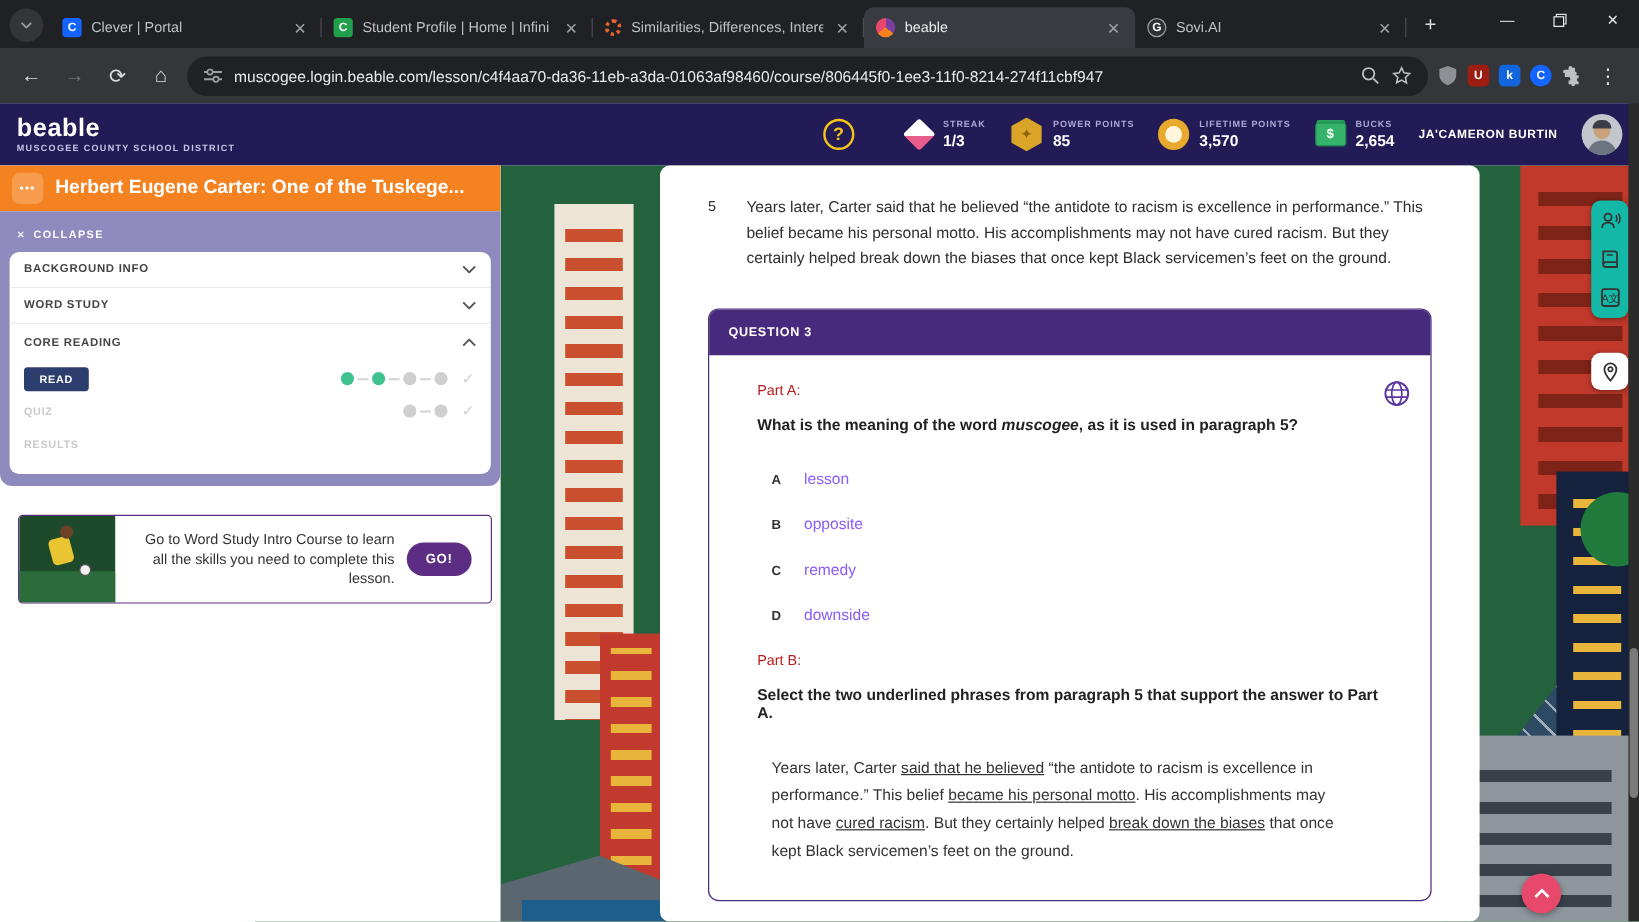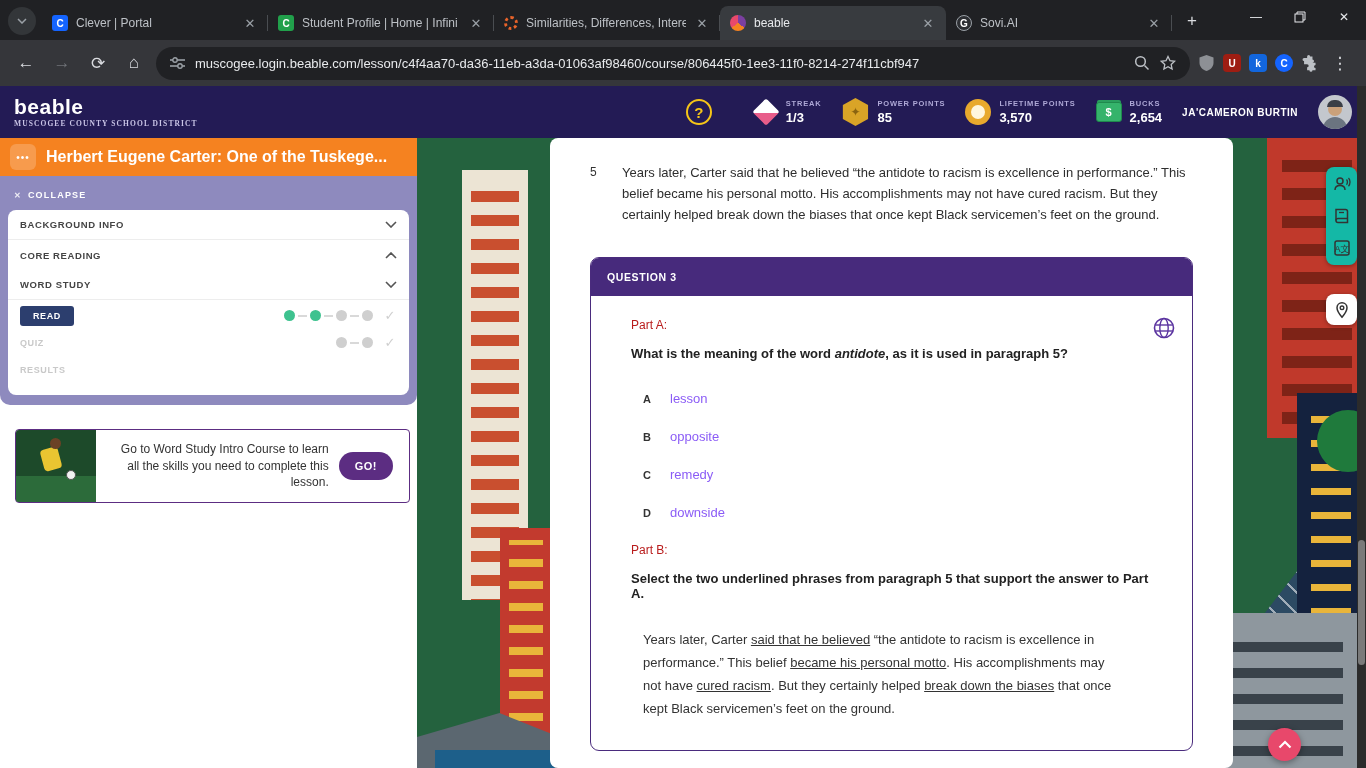--- a/index.html
+++ b/index.html
@@ -32,21 +32,21 @@
   .omnibox .url { flex:1; white-space:nowrap; overflow:hidden; color:#e8eaed; }
   .ext { width:18px; height:18px; border-radius:4px; display:flex; align-items:center; justify-content:center; color:#fff; font-size:10px; font-weight:bold; flex:none; }
   .extU { background:#9e1d12; }
   .extK { background:#1266dd; }
   .extC { background:#1464ff; border-radius:50%; }
 
   
   .appheader { position:absolute; top:86px; left:0; width:1366px; height:52px; background:#231b55; display:flex; align-items:center; padding:0 14px; }
   .brand { line-height:1; }
   .brand .logo { color:#fff; font-size:21px; font-weight:bold; letter-spacing:.5px; }
-  .brand .district { color:#c9c4e6; font-size:7.5px; letter-spacing:1.1px; margin-top:3px; font-weight:bold;font-family:Liberation Serif, serif; }
+  .brand .district { color:#c9c4e6; font-size:7.5px; letter-spacing:1.1px; margin-top:3px; font-weight:bold; }
   .hdr-right { margin-left:auto; display:flex; align-items:center; gap:20px; }
   .helpbtn { width:26px; height:26px; border:2px solid #f5c518; border-radius:50%; color:#f5c518; font-weight:bold; font-size:15px; display:flex; align-items:center; justify-content:center; margin-right:22px; }
   .stat { display:flex; align-items:center; gap:8px; }
   .stat .txt .lbl { color:#aea8d6; font-size:7.5px; letter-spacing:.8px; font-weight:bold; }
   .stat .txt .val { color:#fff; font-size:13px; font-weight:bold; margin-top:2px; }
   .ic-streak { width:24px; height:24px; background:linear-gradient(135deg,#ffffff 55%, #e85d8a 55%); transform:rotate(45deg) scale(.8); border-radius:3px; }
   .ic-hex { width:28px; height:28px; background:#d9a427; clip-path:polygon(50% 0,95% 25%,95% 75%,50% 100%,5% 75%,5% 25%); display:flex; align-items:center; justify-content:center; color:#8a6410; font-size:12px; }
   .ic-coin { width:26px; height:26px; border-radius:50%; background:#e8a92d; display:flex; align-items:center; justify-content:center; }
   .ic-coin i { width:14px; height:14px; border-radius:50%; background:#fff6dd; display:block; }
   .ic-cash { width:26px; height:20px; background:#35b36b; border-radius:3px; border:1px solid #1f8a4d; display:flex; align-items:center; justify-content:center; color:#fff; font-size:11px; font-weight:bold; box-shadow:0 -3px 0 -1px #2a9e5d; }
@@ -282,21 +282,21 @@
     <div class="qbody">
       <div class="audio" data-interactable="true">
         <svg width="24" height="24" viewBox="0 0 24 24">
             <circle cx="12" cy="12" r="9.5" fill="none" stroke="#5b34a0" stroke-width="1.6"></circle>
             <ellipse cx="12" cy="12" rx="4.2" ry="9.5" fill="none" stroke="#5b34a0" stroke-width="1.4"></ellipse>
             <line x1="3" y1="9" x2="21" y2="9" stroke="#5b34a0" stroke-width="1.4"></line>
             <line x1="3" y1="15" x2="21" y2="15" stroke="#5b34a0" stroke-width="1.4"></line>
           </svg>
       </div>
       <div class="partlbl" data-interactable="false">Part A:</div>
-      <div class="prompt" data-interactable="false"><span data-interactable="false">What is the meaning of the word </span><span class="w" data-interactable="false">antidote</span><span data-interactable="false">, as it is used in paragraph 5?</span></div>
+      <div class="prompt" data-interactable="false"><span data-interactable="false">What is the meaning of the word </span><span class="w" data-interactable="false">muscogee</span><span data-interactable="false">, as it is used in paragraph 5?</span></div>
 
       <div class="choices" data-interactable="false">
         <div class="choice" data-interactable="true">
           <span class="ltr" data-interactable="false">A</span>
           <span class="ctxt" data-interactable="false">lesson</span>
         </div>
         <div class="choice" data-interactable="true">
           <span class="ltr" data-interactable="false">B</span>
           <span class="ctxt" data-interactable="false">opposite</span>
         </div>
@@ -328,30 +328,30 @@
       <span class="cx" data-interactable="false">✕</span>
       <span data-interactable="false">COLLAPSE</span>
     </div>
     <div class="acc" data-interactable="false">
       <div class="accrow" data-interactable="true">
         <span data-interactable="false">BACKGROUND INFO</span>
         <svg width="12" height="7" viewBox="0 0 12 7" data-interactable="false">
             <polyline points="1,1 6,6 11,1" fill="none" stroke="#555" stroke-width="1.6"></polyline>
           </svg>
       </div>
+      <div class="accrow" data-interactable="true">
+        <span data-interactable="false">WORD STUDY</span>
+        <svg width="12" height="7" viewBox="0 0 12 7" data-interactable="false">
+            <polyline points="1,1 6,6 11,1" fill="none" stroke="#555" stroke-width="1.6"></polyline>
+          </svg>
+      </div>
       <div class="accrow open" data-interactable="true">
         <span data-interactable="false">CORE READING</span>
         <svg width="12" height="7" viewBox="0 0 12 7" data-interactable="false">
             <polyline points="1,6 6,1 11,6" fill="none" stroke="#555" stroke-width="1.6"></polyline>
-          </svg>
-      </div>
-      <div class="accrow" data-interactable="true">
-        <span data-interactable="false">WORD STUDY</span>
-        <svg width="12" height="7" viewBox="0 0 12 7" data-interactable="false">
-            <polyline points="1,1 6,6 11,1" fill="none" stroke="#555" stroke-width="1.6"></polyline>
           </svg>
       </div>
       <div class="corebody" data-interactable="false">
         <div class="progrow" data-interactable="false">
           <span class="readbtn" data-interactable="true">READ</span>
           <span class="dots" data-interactable="false">
             <span class="dot g" data-interactable="false"></span>
               <span class="dash"></span>
             <span class="dot g" data-interactable="false"></span>
               <span class="dash"></span>

